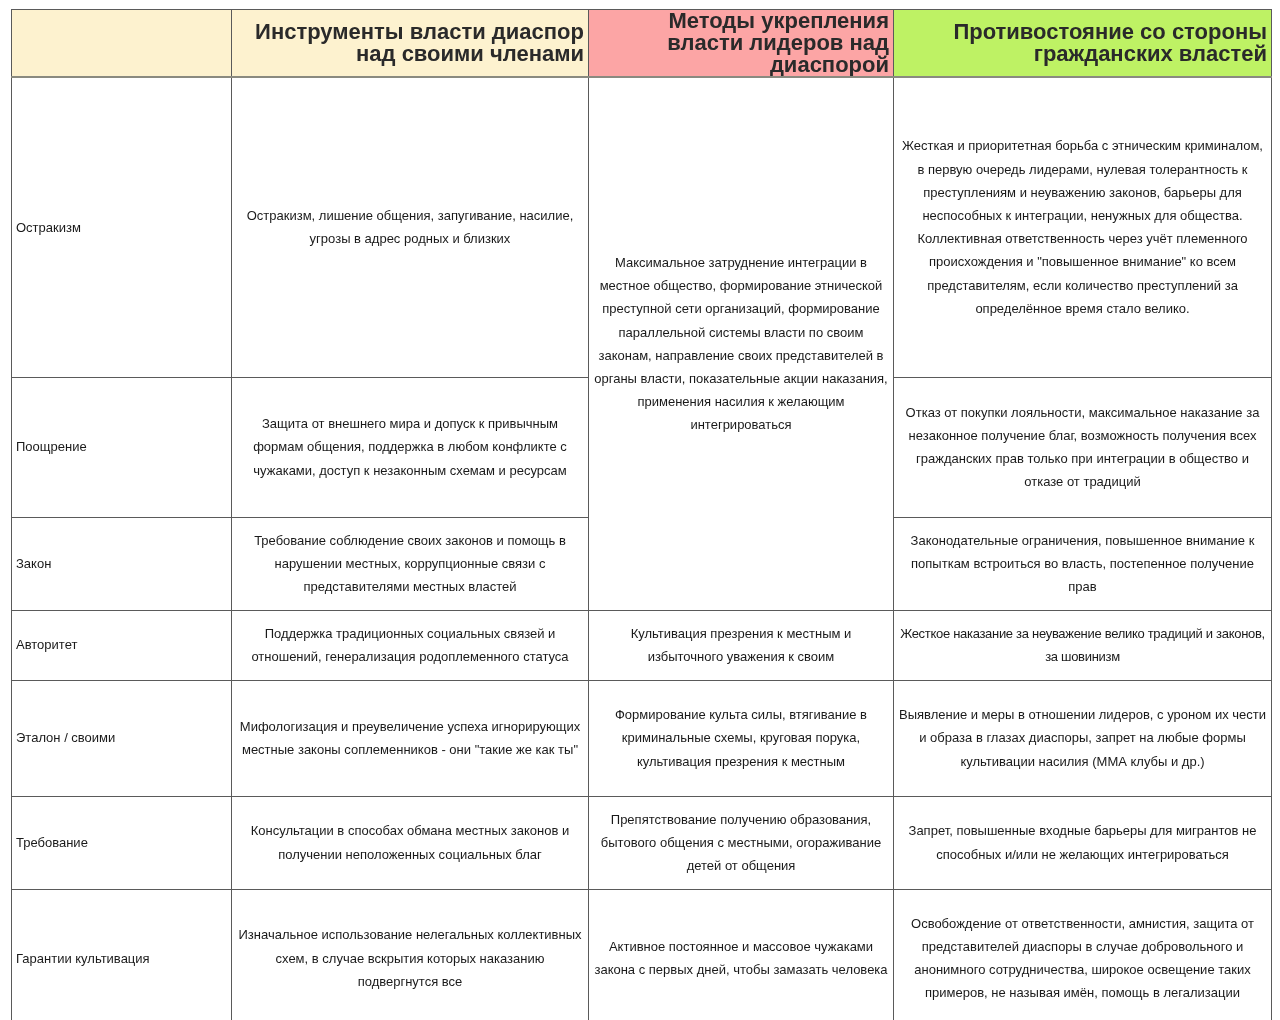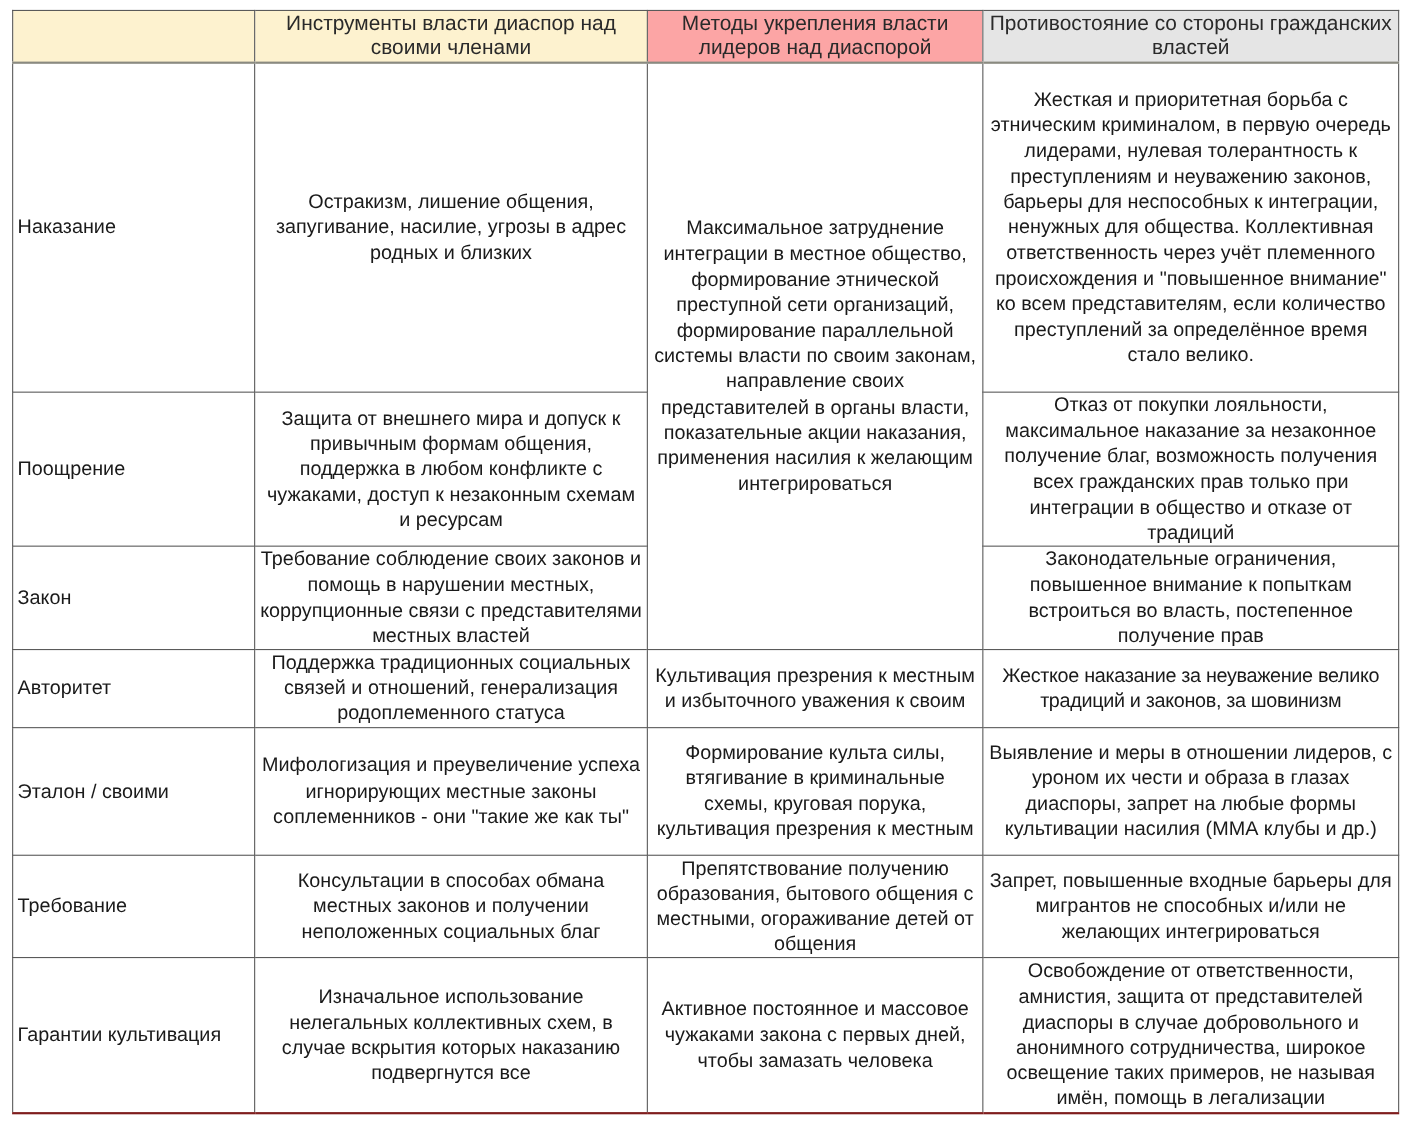--- a/index.html
+++ b/index.html
@@ -2,23 +2,23 @@
 <html><head>
   <meta charset="utf-8">
   <style>
     html, body { margin: 0; padding: 0; background: #ffffff; }
     body { width: 1280px; height: 1020px; position: relative; overflow: hidden;
            font-family: "Liberation Sans", sans-serif; color: #1a1a1a; }
     table.grid { position: absolute; left: 11px; top: 9px; border-collapse: collapse;
                  table-layout: fixed; width: 1260px; }
     table.grid td, table.grid th {
       border: 1px solid #5a5a5a; padding: 0 4px; vertical-align: middle;
-      font-size: 18px; line-height: 23.2px; font-weight: normal; overflow: hidden;
+      font-size: 13px; line-height: 23.2px; font-weight: normal; overflow: hidden;
     }
-    table.grid th { background: #fdf2cf; color: #2a2a2a; text-align: center; font-size: 19px; line-height: 22px; }
+    table.grid th { background: #fdf2cf; color: #2a2a2a; text-align: right; font-size: 22px; line-height: 22px; font-weight: bold; }
     table.grid td.rowhead { text-align: left; padding-left: 4px; }
     table.grid td.cell { text-align: center; }
     table.grid thead th { border-bottom: 2px solid #8a8a80; }
     table.grid tbody tr:last-child td { border-bottom: 2px solid #7f1d1d; }
     col.c0 { width: 220px; }
     col.c1 { width: 357px; }
     col.c2 { width: 305px; }
     col.c3 { width: 378px; }
     tr.h-head { height: 47px; }
     tr.h-r0 { height: 300px; }
@@ -38,26 +38,26 @@
     <col class="c0">
       <col class="c1">
       <col class="c2">
       <col class="c3">
   </colgroup>
   <thead>
     <tr class="h-head">
       <th style="background: rgb(253, 242, 207);"></th>
       <th style="background: rgb(253, 242, 207);">Инструменты власти диаспор над своими членами</th>
       <th style="background: #fca5a5;">Методы укрепления власти лидеров над диаспорой</th>
-      <th style="background: #e5e5e5;">Противостояние со стороны гражданских властей</th>
+      <th style="background: #bef264;">Противостояние со стороны гражданских властей</th>
     </tr>
   </thead>
   <tbody>
     <tr class="h-r0">
-      <td class="rowhead">Наказание</td>
+      <td class="rowhead">Остракизм</td>
       <td class="cell">Остракизм, лишение общения, запугивание, насилие, угрозы в адрес родных и близких</td>
       <td class="cell" rowspan="3">Максимальное затруднение интеграции в местное общество, формирование этнической преступной сети организаций, формирование параллельной системы власти по своим законам, направление своих представителей в органы власти, показательные акции наказания, применения насилия к желающим интегрироваться</td>
       <td class="cell">Жесткая и приоритетная борьба с этническим криминалом, в первую очередь лидерами, нулевая толерантность к преступлениям и неуважению законов, барьеры для неспособных к интеграции, ненужных для общества. Коллективная ответственность через учёт племенного происхождения и "повышенное внимание" ко всем представителям, если количество преступлений за определённое время стало велико.</td>
     </tr>
     <tr class="h-r1">
       <td class="rowhead">Поощрение</td>
       <td class="cell">Защита от внешнего мира и допуск к привычным формам общения, поддержка в любом конфликте с чужаками, доступ к незаконным схемам и ресурсам</td>
       <td class="cell">Отказ от покупки лояльности, максимальное наказание за незаконное получение благ, возможность получения всех гражданских прав только при интеграции в общество и отказе от традиций</td>
     </tr>
     <tr class="h-r2">

